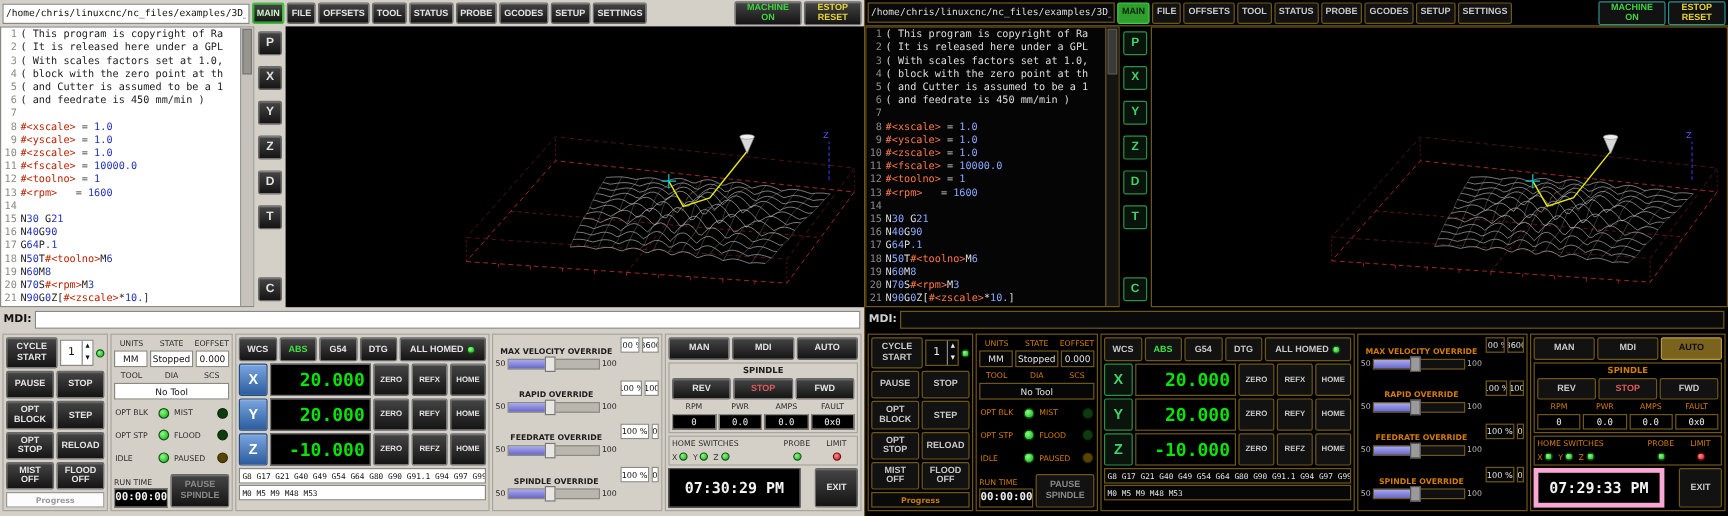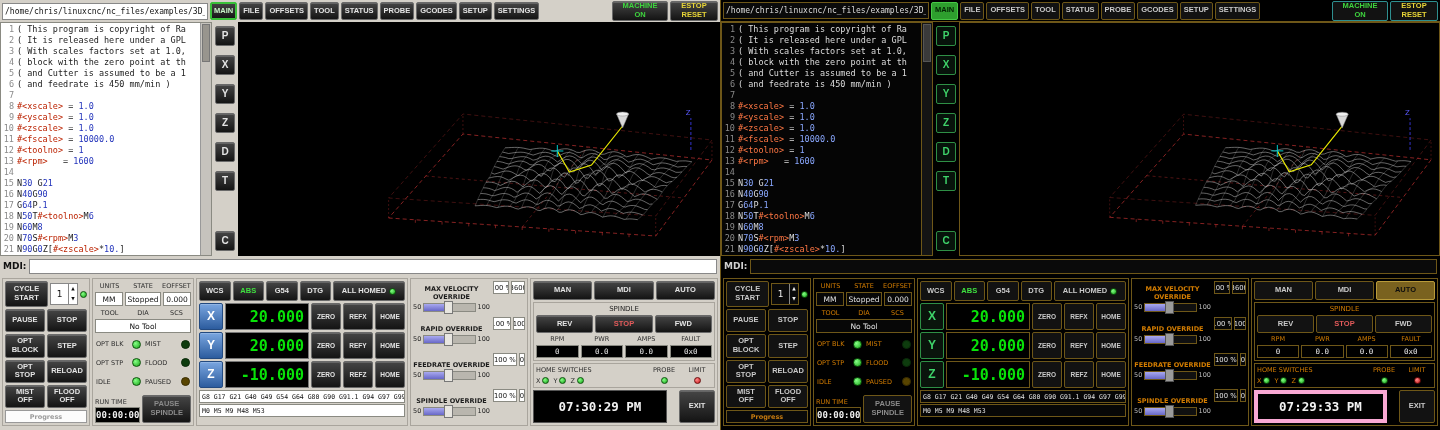--- a/index.html
+++ b/index.html
@@ -79,21 +79,21 @@
   .dark  .mdi-input{background:#0a0a0a;border:1px solid #6e5718;color:#ddd}
 
   
   .bottom{position:absolute;top:276px;bottom:2px;left:0;right:0;display:flex;gap:2px;padding:2px}
   .col{display:flex;flex-direction:column;gap:2px;padding:2px}
   .light .col{border:1px solid #a9a59d;background:#d4d0c8}
   .dark  .col{border:1px solid #6e5718;background:#000}
   .col-cycle{width:88px;flex:none}
   .col-status{width:102px;flex:none}
   .col-dro{width:212px;flex:none}
-  .col-ovr{width:118px;flex:none}
+  .col-ovr{width:142px;flex:none}
   .col-right{flex:1}
 
   
   .cycle-row{display:flex;gap:2px;height:26px;align-items:center}
   .cycle-btn{flex:1;height:26px}
   .spin{width:28px;height:22px;display:flex;font-size:9px}
   .light .spin{background:#fff;border:1px solid #888;color:#111}
   .dark  .spin{background:#0a0a0a;border:1px solid #6e5718;color:#eee}
   .spin-val{flex:1;display:flex;align-items:center;justify-content:center}
   .spin-arrs{width:9px;display:flex;flex-direction:column;border-left:1px solid #888}
@@ -154,21 +154,21 @@
   .ovr-boxes{width:32px;flex:none;display:flex;flex-direction:row;gap:2px;justify-content:center}
   .ovr-boxes .box{height:13px;font-size:6.8px}
 
   
   .modes{display:flex;gap:2px;height:20px}
   .mode-btn{flex:1}
   .dark  .mode-btn.active{background:#7a621f;color:#0d0d0d;border-color:#b89a3a}
   .spindle-panel{display:flex;flex-direction:column;gap:2px;padding:2px}
   .light .spindle-panel{border:1px solid #a9a59d}
   .dark  .spindle-panel{border:1px solid #6e5718}
-  .sp-title{text-align:center;font-size:7px;font-weight:normal}
+  .sp-title{text-align:center;font-size:7px;font-weight:bold}
   .light .sp-title{color:#1c1c1c}.dark .sp-title{color:#d27c00}
   .sp-btns{display:grid;grid-template-columns:1fr 1fr 1fr;gap:2px;height:18px}
   .sp-btn.stop{color:#e25a5a !important}
   .meter-labels,.meter-vals{display:grid;grid-template-columns:1fr 1fr 1fr 1fr;gap:2px;text-align:left}
   .meter-labels .hdr{justify-self:center}
   .mv{height:13px;font:7.5px "DejaVu Sans Mono",monospace}
   .switches{padding:2px}
   .light .switches{border:1px solid #a9a59d}
   .dark  .switches{border:1px solid #6e5718}
   .sw-grid{display:grid;grid-template-columns:1fr 36px 30px;row-gap:3px;align-items:center}

